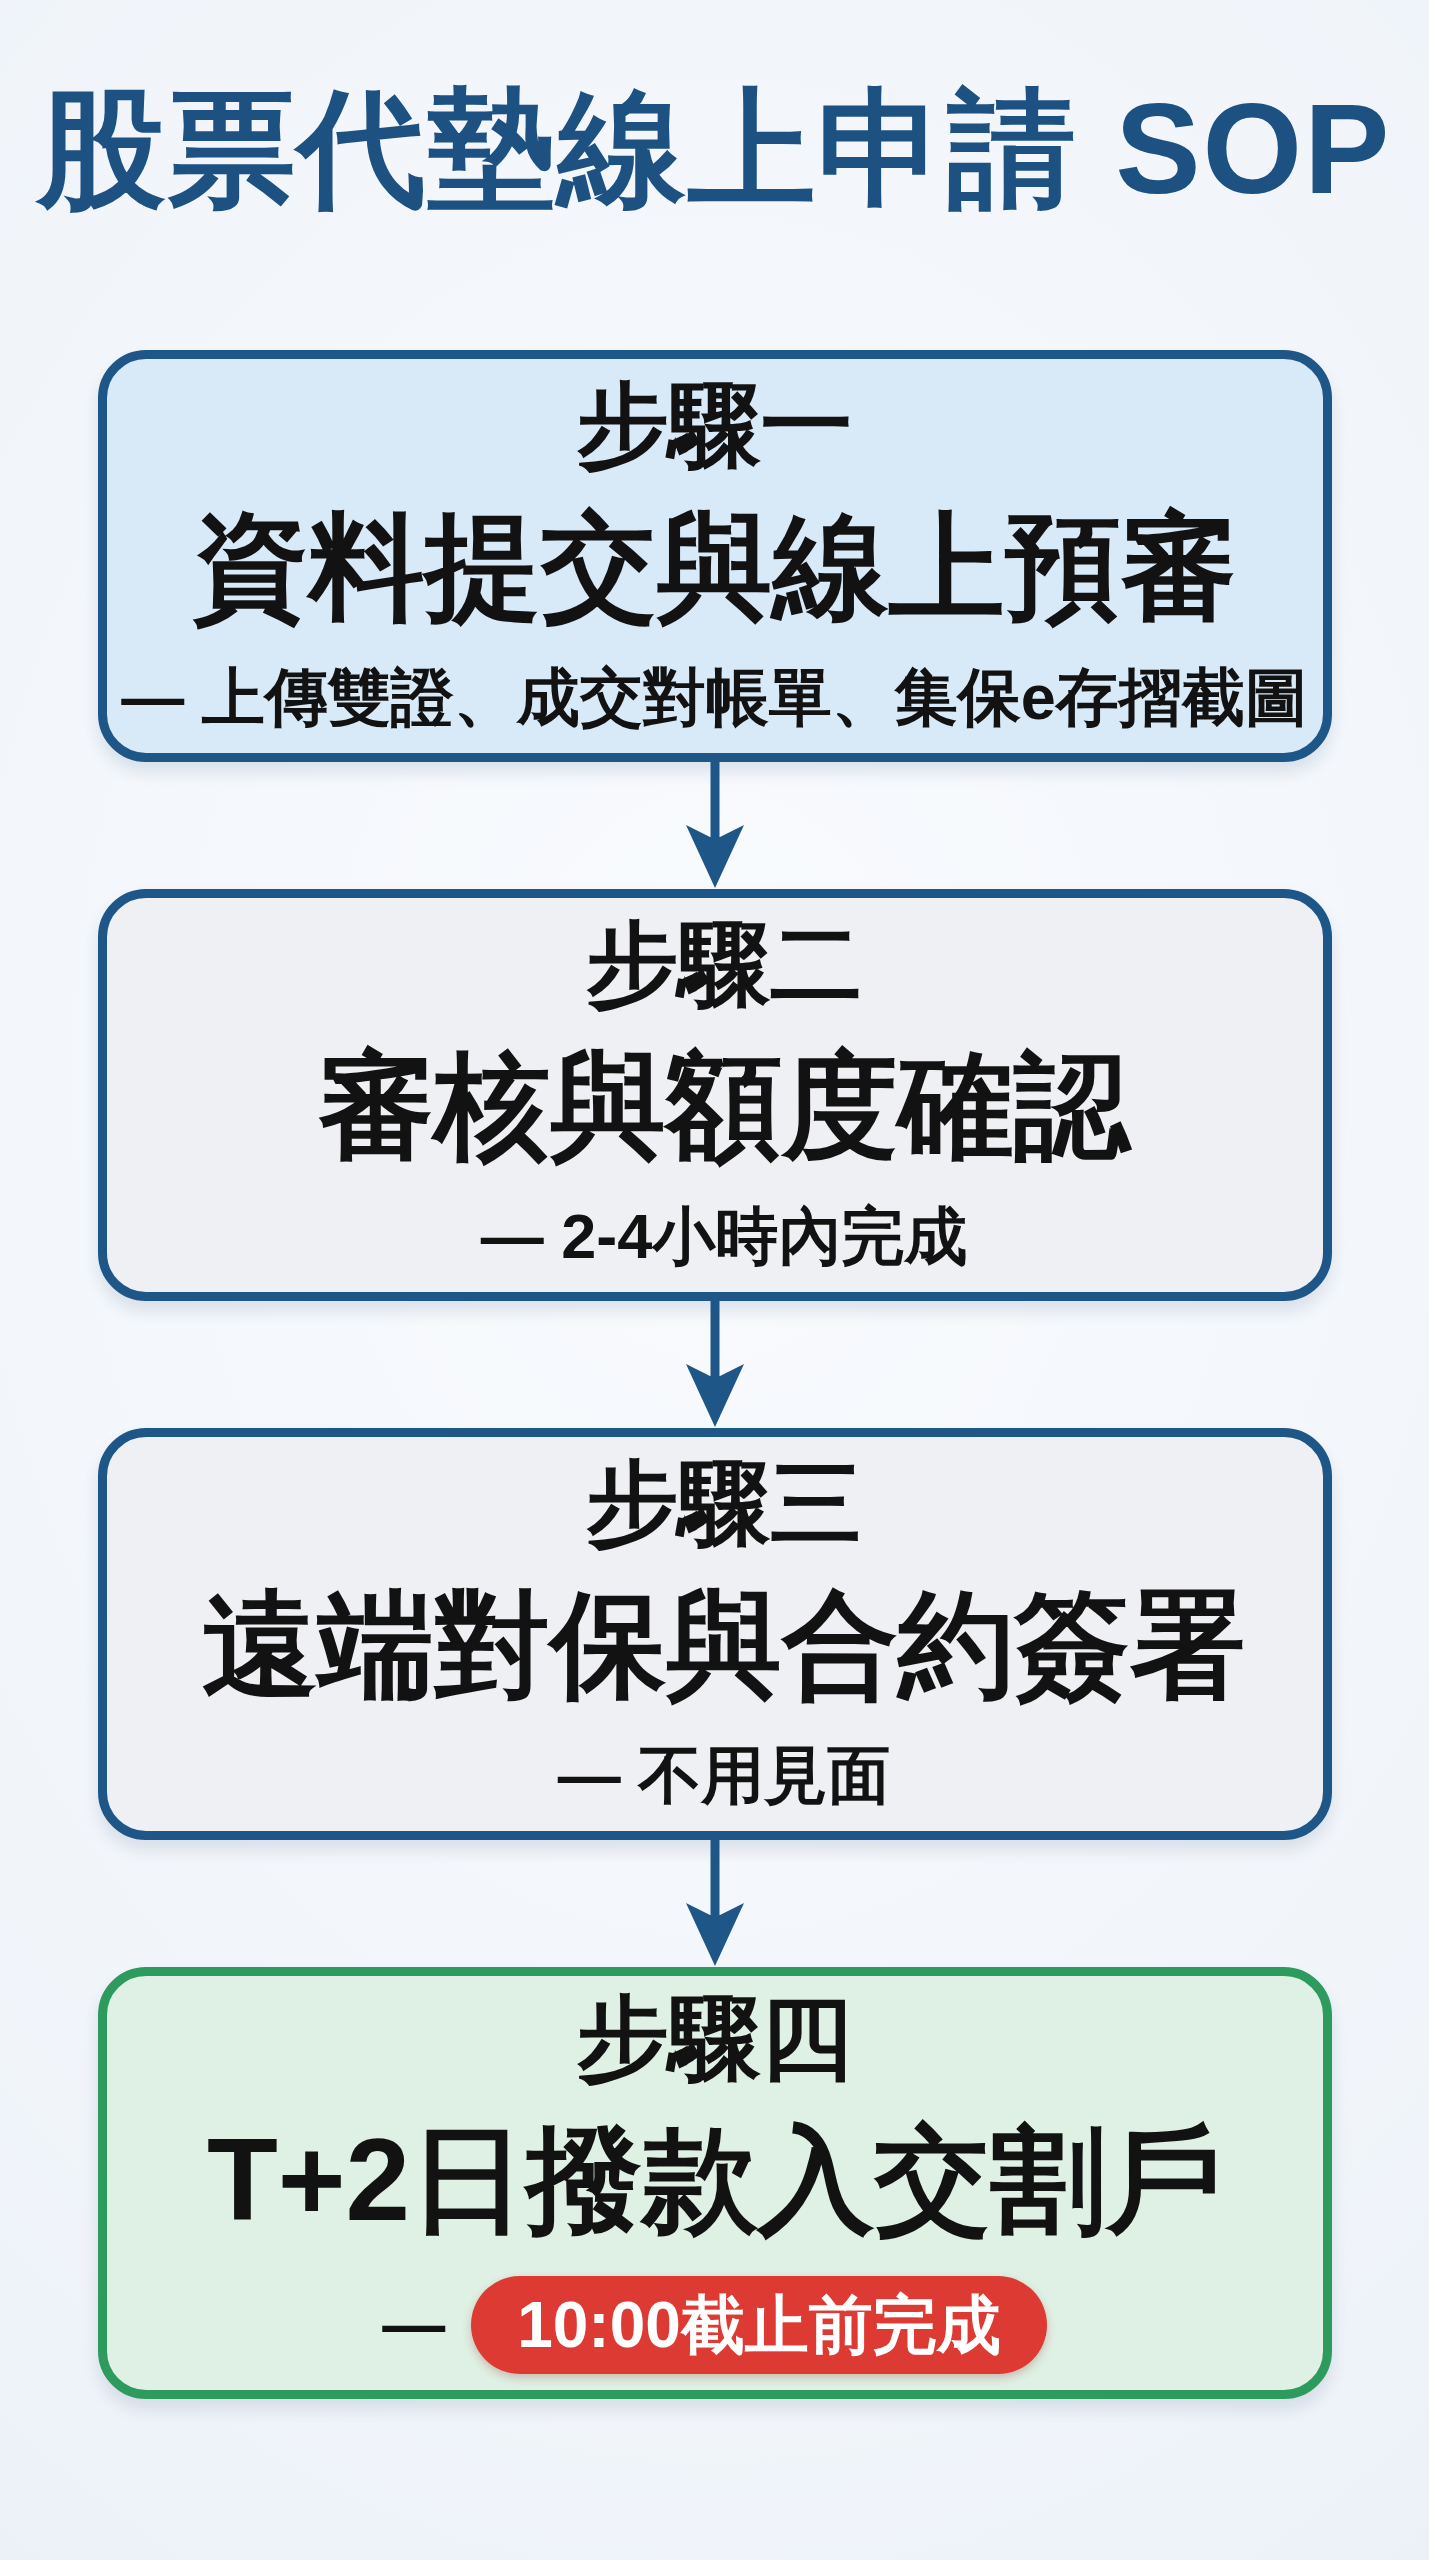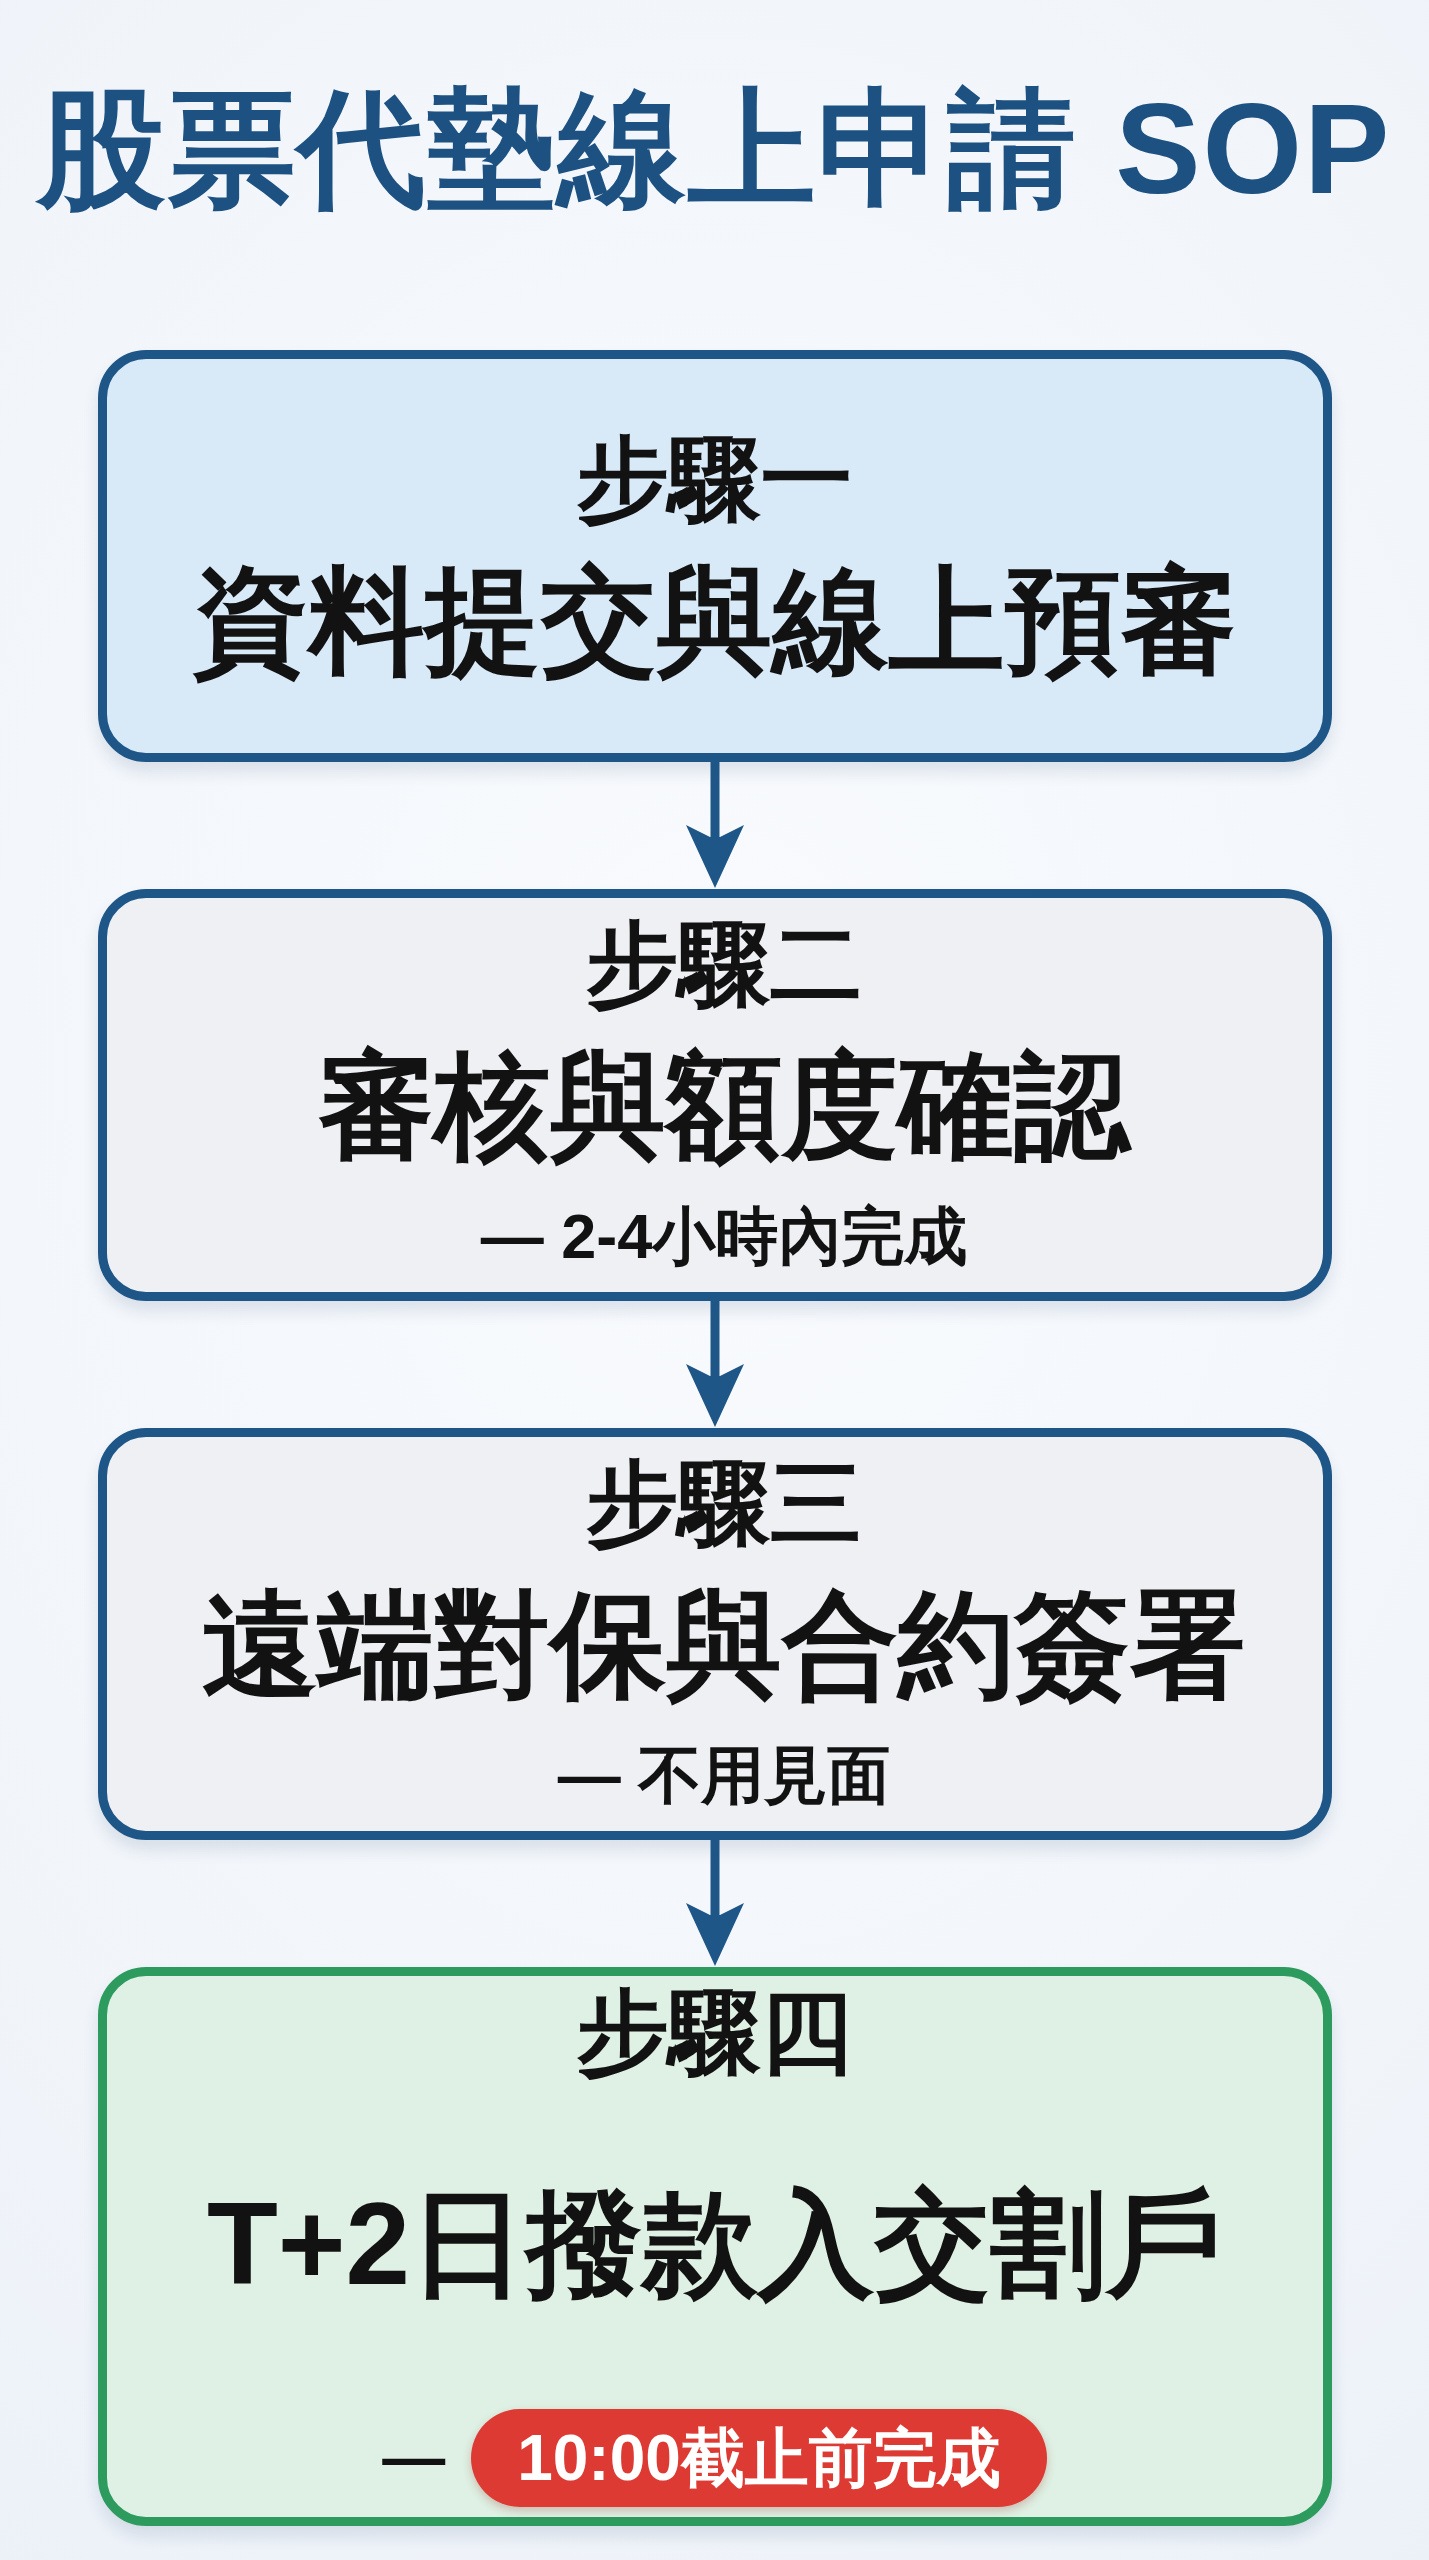--- a/index.html
+++ b/index.html
@@ -57,21 +57,21 @@
     flex-direction: column;
     align-items: center;
     justify-content: center;
     gap: 38px;
     padding: 10px 18px;
     text-align: center;
     color: var(--step-text);
   }
   .theme-blue  { background: var(--blue-box-fill);  border-color: var(--blue-border); }
   .theme-grey  { background: var(--grey-box-fill);  border-color: var(--blue-border); padding-left: 37px; }
-  .theme-green { background: var(--green-box-fill); border-color: var(--green-border); height: 559px; justify-content: space-between; }
+  .theme-green { background: var(--green-box-fill); border-color: var(--green-border); height: 432px; }
   .step-label {
     font-size: 92px;
     font-weight: 800;
     line-height: 1.0;
     white-space: nowrap;
   }
   .step-heading {
     font-size: 116px;
     font-weight: 800;
     line-height: 1.0;
@@ -119,20 +119,21 @@
 <body>
 
 <div class="canvas">
 
   <h1 class="page-title">股票代墊線上申請 SOP</h1>
   <div class="title-spacer"></div>
 
   <section class="step-box theme-blue">
     <div class="step-label">步驟一</div>
     <div class="step-heading">資料提交與線上預審</div>
+    <div class="step-note">— 上傳雙證、成交對帳單、集保e存摺截圖</div>
   </section>
 
   <div class="arrow-gap">
     <svg width="64" height="127" viewBox="0 0 64 127">
       <rect x="27.5" y="0" width="9" height="80" fill="var(--arrow)"></rect>
       <polygon points="32,126 3,63 27,75 37,75 61,63" fill="var(--arrow)"></polygon>
     </svg>
   </div>
 
   <section class="step-box theme-grey">

